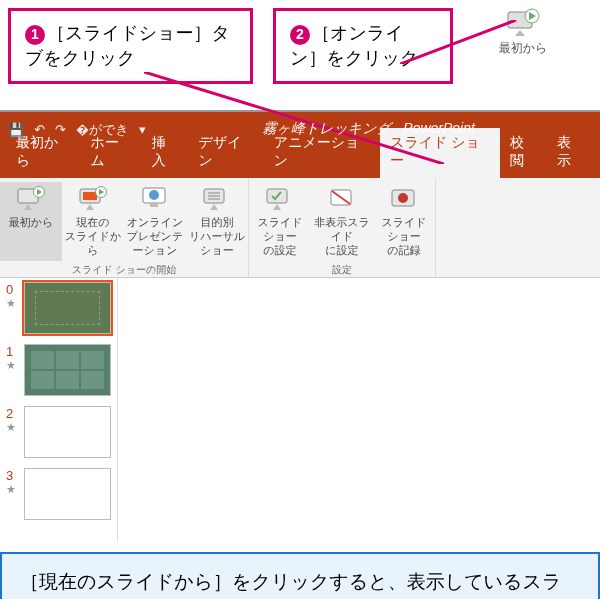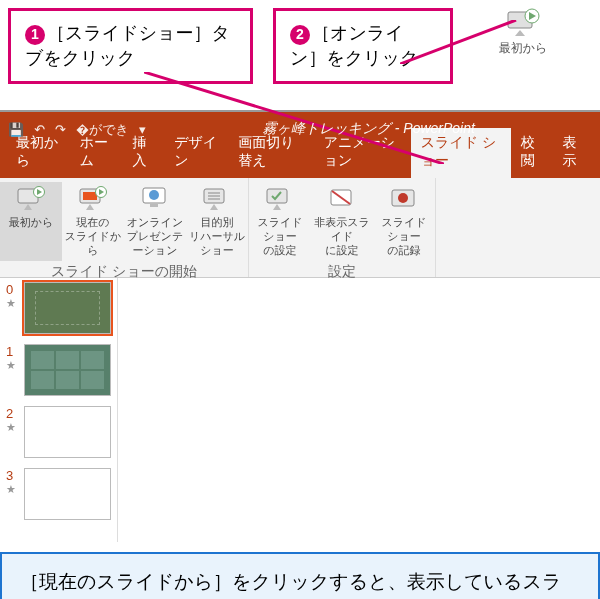--- a/index.html
+++ b/index.html
@@ -26,21 +26,21 @@
   .tab { padding: 6px 10px 8px; cursor: pointer; }
   .tab.active { background: #f3f3f3; color: #b63d13; }
   
   .ribbon { background: #f3f3f3; display: flex; border-bottom: 1px solid #ccc; height: 100px; }
   .rgroup { border-right: 1px solid #ddd; display: flex; flex-direction: column; align-items: center; padding: 4px 0 0; }
   .rbtns { display: flex; flex: 1; }
   .rbtn { width: 62px; text-align: center; font-size: 11px; color: #444; padding: 4px 2px; line-height: 1.25; cursor: pointer; }
   .rbtn.narrow { width: 58px; }
   .rbtn .ric { width: 28px; height: 26px; margin: 0 auto 4px; }
   .rbtn.selected { background: #d9d9d9; }
-  .rlabel { font-size: 14px; color: #666; padding: 2px 0 3px; }
+  .rlabel { font-size: 10px; color: #666; padding: 2px 0 3px; }
   .chk-col { padding: 6px 6px 0 10px; font-size: 11px; color: #444; }
   .chk-col label { display: flex; align-items: center; gap: 4px; margin-bottom: 5px; }
   .chk-col input { width: 12px; height: 12px; }
   
   .work { display: flex; height: 264px; background: #fff; }
   .thumbs { width: 118px; border-right: 1px solid #ddd; overflow: hidden; padding: 4px 6px; }
   .thumb-row { display: flex; gap: 6px; margin-bottom: 10px; }
   .thumb-num { font-size: 13px; color: #b63d13; width: 12px; }
   .thumb-num .star { color: #999; display: block; font-size: 11px; }
   .thumb { width: 88px; height: 52px; border: 1px solid #bbb; background: #fff; position: relative; overflow: hidden; }
@@ -114,21 +114,20 @@
     <div class="title">
       <span>霧ヶ峰トレッキング</span> - <span>PowerPoint</span>
     </div>
   </div>
 
   <div class="tabs">
     <div class="tab">最初から</div>
     <div class="tab">ホーム</div>
     <div class="tab">挿入</div>
     <div class="tab">デザイン</div>
-    <div class="tab">画面切り替え</div>
     <div class="tab">アニメーション</div>
     <div class="tab active">スライド ショー</div>
     <div class="tab">校閲</div>
     <div class="tab">表示</div>
   </div>
 
   <div class="ribbon">
     <div class="rgroup">
       <div class="rbtns">
         <div class="rbtn selected">

